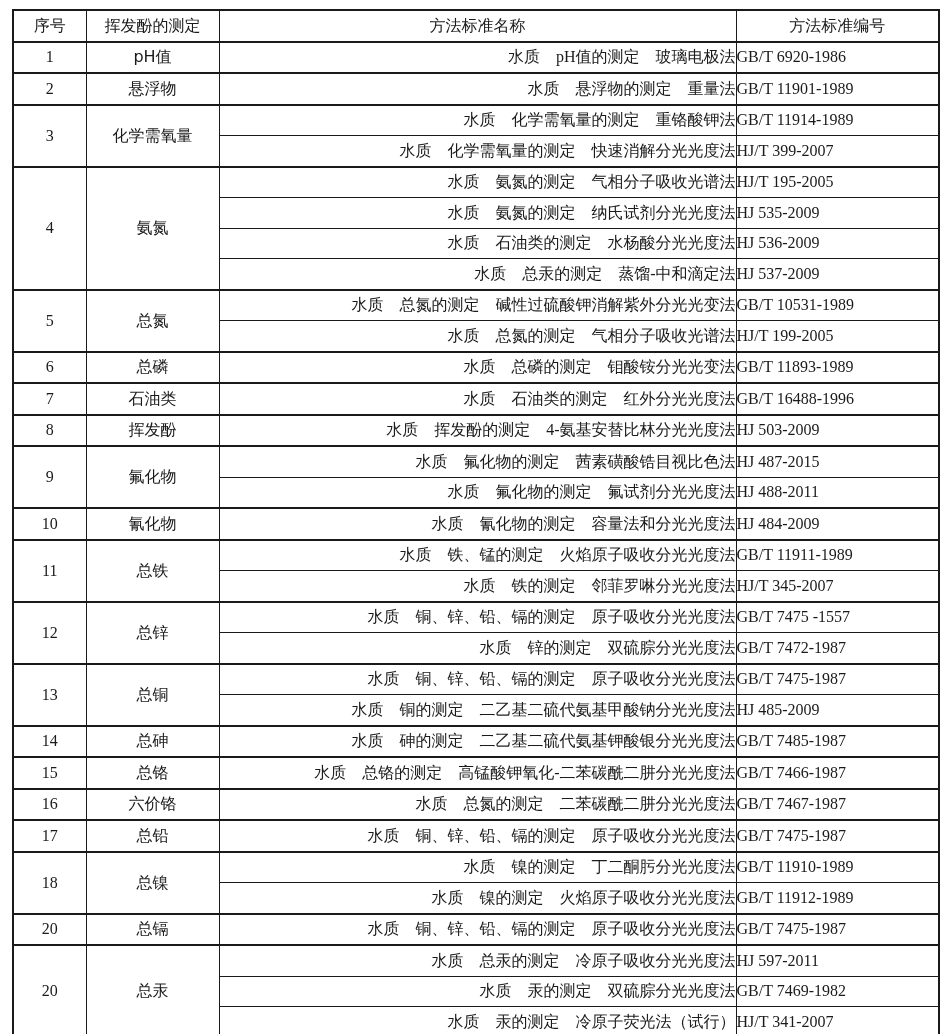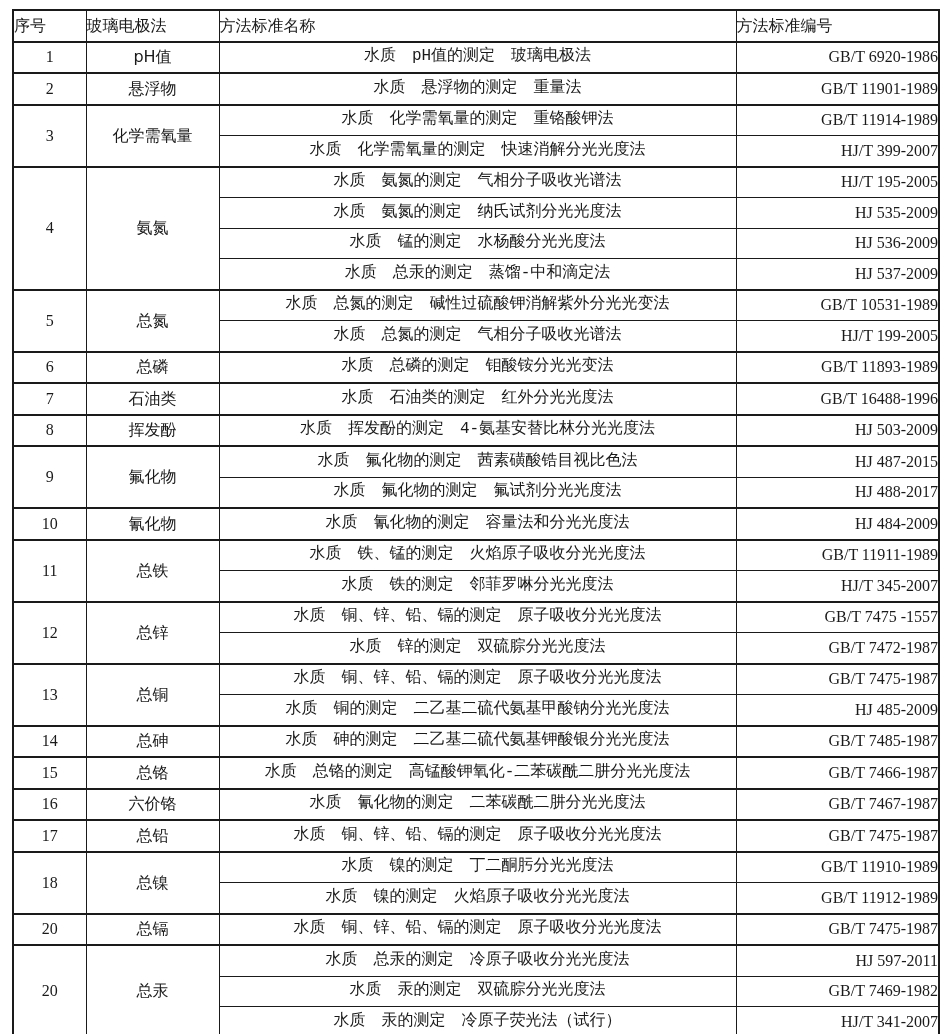--- a/index.html
+++ b/index.html
@@ -3,45 +3,45 @@
 <meta charset="utf-8">
 <style>
   html, body { margin: 0; padding: 0; background: #ffffff; }
   body { width: 950px; height: 1034px; position: relative; overflow: hidden;
          font-family: "DejaVu Serif", "Liberation Serif", serif; color: #1a1a1a; }
   table.std { position: absolute; left: 12px; top: 9px; width: 926px;
               border-collapse: collapse; table-layout: fixed;
               border: 2px solid #1a1a1a; }
   table.std td, table.std th { border: 1px solid #1a1a1a; height: 29.5px; padding: 0;
               font-size: 16px; font-weight: normal; line-height: 1.1; white-space: nowrap; }
-  table.std th { text-align: left; font-family: "DejaVu Sans", "Liberation Sans", sans-serif; font-size: 16px; }
+  table.std th { text-align: center; font-family: "DejaVu Sans", "Liberation Sans", sans-serif; font-size: 16px; }
   col.c-no { width: 73px; }
   col.c-item { width: 133px; }
   col.c-name { width: 517px; }
   col.c-code { width: 203px; }
   td.no, td.item { text-align: center; font-family: "Liberation Serif", serif; font-size: 17px; }
   td.item { font-family: "DejaVu Sans", "Liberation Sans", sans-serif; font-size: 16px; margin-top: 19px; }
-  td.name { text-align: center; padding-left: 9px; font-family: Liberation Mono, monospace; font-size: 16px; margin-left: 44px; }
-  td.code { text-align: right; padding-left: 29px; font-family: "Liberation Serif", serif; font-size: 17px; }
+  td.name { text-align: right; padding-left: 9px; font-family: Liberation Serif, serif; font-size: 16px; margin-left: 44px; }
+  td.code { text-align: left; padding-left: 29px; font-family: "Liberation Serif", serif; font-size: 17px; }
   tr.grp-start td { border-top: 2px solid #1a1a1a; }
 </style>
 </head>
 <body>
 
 <table class="std">
   <colgroup>
     <col class="c-no">
       <col class="c-item">
       <col class="c-name">
       <col class="c-code">
   </colgroup>
   <thead>
     <tr>
       <th>序号</th>
-      <th>玻璃电极法</th>
+      <th>挥发酚的测定</th>
       <th>方法标准名称</th>
       <th>方法标准编号</th>
     </tr>
   </thead>
   <tbody id="tbody">
       <tr class="grp-start">
         <td class="no" rowspan="1">1</td>
         <td class="item" rowspan="1">pH值</td>
         <td class="name">水质　pH值的测定　玻璃电极法</td>
         <td class="code">GB/T 6920-1986</td>
@@ -66,21 +66,21 @@
         <td class="no" rowspan="4">4</td>
         <td class="item" rowspan="4">氨氮</td>
         <td class="name">水质　氨氮的测定　气相分子吸收光谱法</td>
         <td class="code">HJ/T 195-2005</td>
       </tr>
       <tr class="">
         <td class="name">水质　氨氮的测定　纳氏试剂分光光度法</td>
         <td class="code">HJ 535-2009</td>
       </tr>
       <tr class="">
-        <td class="name">水质　锰的测定　水杨酸分光光度法</td>
+        <td class="name">水质　石油类的测定　水杨酸分光光度法</td>
         <td class="code">HJ 536-2009</td>
       </tr>
       <tr class="">
         <td class="name">水质　总汞的测定　蒸馏-中和滴定法</td>
         <td class="code">HJ 537-2009</td>
       </tr>
       <tr class="grp-start">
         <td class="no" rowspan="2">5</td>
         <td class="item" rowspan="2">总氮</td>
         <td class="name">水质　总氮的测定　碱性过硫酸钾消解紫外分光光变法</td>
@@ -109,21 +109,21 @@
         <td class="code">HJ 503-2009</td>
       </tr>
       <tr class="grp-start">
         <td class="no" rowspan="2">9</td>
         <td class="item" rowspan="2">氟化物</td>
         <td class="name">水质　氟化物的测定　茜素磺酸锆目视比色法</td>
         <td class="code">HJ 487-2015</td>
       </tr>
       <tr class="">
         <td class="name">水质　氟化物的测定　氟试剂分光光度法</td>
-        <td class="code">HJ 488-2017</td>
+        <td class="code">HJ 488-2011</td>
       </tr>
       <tr class="grp-start">
         <td class="no" rowspan="1">10</td>
         <td class="item" rowspan="1">氰化物</td>
         <td class="name">水质　氰化物的测定　容量法和分光光度法</td>
         <td class="code">HJ 484-2009</td>
       </tr>
       <tr class="grp-start">
         <td class="no" rowspan="2">11</td>
         <td class="item" rowspan="2">总铁</td>
@@ -162,21 +162,21 @@
       </tr>
       <tr class="grp-start">
         <td class="no" rowspan="1">15</td>
         <td class="item" rowspan="1">总铬</td>
         <td class="name">水质　总铬的测定　高锰酸钾氧化-二苯碳酰二肼分光光度法</td>
         <td class="code">GB/T 7466-1987</td>
       </tr>
       <tr class="grp-start">
         <td class="no" rowspan="1">16</td>
         <td class="item" rowspan="1">六价铬</td>
-        <td class="name">水质　氰化物的测定　二苯碳酰二肼分光光度法</td>
+        <td class="name">水质　总氮的测定　二苯碳酰二肼分光光度法</td>
         <td class="code">GB/T 7467-1987</td>
       </tr>
       <tr class="grp-start">
         <td class="no" rowspan="1">17</td>
         <td class="item" rowspan="1">总铅</td>
         <td class="name">水质　铜、锌、铅、镉的测定　原子吸收分光光度法</td>
         <td class="code">GB/T 7475-1987</td>
       </tr>
       <tr class="grp-start">
         <td class="no" rowspan="2">18</td>

